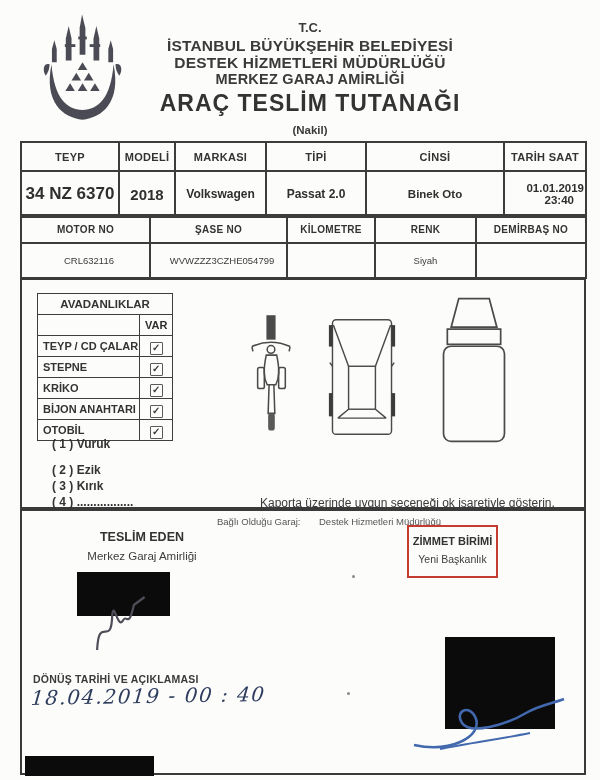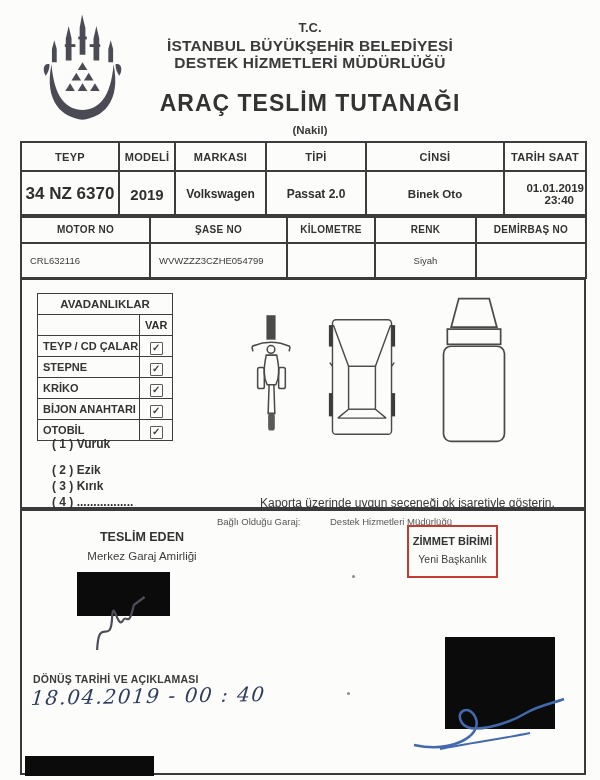--- a/index.html
+++ b/index.html
@@ -23,37 +23,37 @@
   .v-plaka{font-size:17px;font-weight:bold;}
   .v-model{font-size:15px;font-weight:bold;}
   .v-mid{font-size:12px;font-weight:bold;}
   .v-cins{font-size:11.5px;font-weight:bold;}
   .v-tarih div{font-size:11.5px;font-weight:bold;text-align:right;}
   .v-tarih .d1{padding-right:0;}
   .v-tarih .d2{padding-right:10px;}
   .dt{top:214px;width:565px;}
   .dt th{height:24px;font-size:10px;color:#333;letter-spacing:.3px;}
   .dt td{height:31px;font-size:9.5px;color:#3b3b3b;vertical-align:middle;}
-  .cell-l{text-align:left;padding-left:8px;}
+  .cell-l{text-align:center;padding-left:8px;}
   .cell-c{text-align:center;}
   .bigbox{left:20px;top:278px;width:566px;height:231px;border:2px solid #3a3a3a;box-sizing:border-box;}
   .botbox{left:20px;top:509px;width:566px;height:266px;border:2px solid #3a3a3a;box-sizing:border-box;}
   .eq{position:absolute;left:15px;top:13px;}
   .eq th,.eq td{border:1.5px solid #3e3e3e;}
   .eq .ttl{width:131px;height:18px;font-size:11.5px;text-align:center;color:#333;}
   .eq .varh{width:30px;height:17px;font-size:11px;text-align:center;font-weight:bold;}
   .eq .lbl{height:18px;font-size:11px;font-weight:bold;padding-left:5px;color:#333;}
   .eq .chk{text-align:center;}
   .cb{display:inline-block;width:11px;height:11px;border:1.3px solid #5a5a5a;border-radius:1px;
       font-size:10px;line-height:10px;color:#3a3a3a;font-weight:bold;background:#fdfdfc;}
   .legend{font-size:12px;font-weight:bold;color:#333;left:10px;margin-left:20px;}
   .lg1{top:157px;}.lg2{top:183px;}.lg3{top:199px;}.lg4{top:215px;}
   .note{left:238px;top:216px;width:315px;font-size:12px;color:#3a3a3a;}
   .garage{top:5px;font-size:9.5px;color:#555;}
-  .gl{left:195px;}.gv{left:308px;}
+  .gl{left:195px;}.gv{left:297px;}
   .ted-t{left:30px;top:19px;width:180px;font-size:12.5px;font-weight:bold;color:#333;}
   .ted-n{left:30px;top:39px;width:180px;font-size:11.5px;color:#3d3d3d;}
   .redact{background:#0b0b0b;}
   .rb-l{left:55px;top:61px;width:93px;height:44px;}
   .rb-r{left:423px;top:126px;width:110px;height:92px;}
   .rb-bar{left:3px;top:245px;width:129px;height:20px;}
   .redbox{left:385px;top:14px;width:87px;height:49px;border:2.5px solid #c63b30;box-sizing:content-box;
           padding-top:0;background:transparent;}
   .zb-t{top:8px;left:0;width:87px;font-size:11px;font-weight:bold;color:#333;}
   .zb-n{top:26px;left:0;width:87px;font-size:10.5px;color:#3d3d3d;}
@@ -86,20 +86,21 @@
         <path d="M57.5,72 L62.5,80 L52.5,80 Z"></path>
       <path d="M12,52 C4,92 24,108 44.5,110 C65,108 85,92 77,52 C74,88 61,99 44.5,100 C28,99 15,88 12,52 Z"></path>
       <path d="M10,52 C4,50 2,58 6,64 C9,60 10,56 10,52 Z"></path>
       <path d="M79,52 C85,50 87,58 83,64 C80,60 79,56 79,52 Z"></path>
     </g>
   </svg>
 
   <div class="abs hline h-tc">T.C.</div>
   <div class="abs hline h-l2">İSTANBUL BÜYÜKŞEHİR BELEDİYESİ</div>
   <div class="abs hline h-l3">DESTEK HİZMETLERİ MÜDÜRLÜĞÜ</div>
+  <div class="abs hline h-l4">MERKEZ GARAJ AMİRLİĞİ</div>
   <div class="abs hline h-sub">(Nakil)</div>
   <div class="abs hline h-title">ARAÇ TESLİM TUTANAĞI</div>
 
   <table class="t vt">
     <colgroup>
         <col style="width:98px">
         <col style="width:56px">
         <col style="width:91px">
               <col style="width:100px">
         <col style="width:138px">
@@ -109,21 +110,21 @@
         <tr>
       <th>TEYP</th>
       <th>MODELİ</th>
       <th>MARKASI</th>
       <th>TİPİ</th>
       <th>CİNSİ</th>
       <th>TARİH SAAT</th>
     </tr>
     <tr>
       <td class="v-plaka">34 NZ 6370</td>
-      <td class="v-model">2019</td>
+      <td class="v-model">2018</td>
       <td class="v-mid">Volkswagen</td>
       <td class="v-mid">Passat 2.0</td>
       <td class="v-cins">Binek Oto</td>
       <td class="v-tarih">
         <div class="d1">01.01.2019</div>
         <div class="d2">23:40</div>
       </td>
     </tr>
   </tbody>
     </table>

